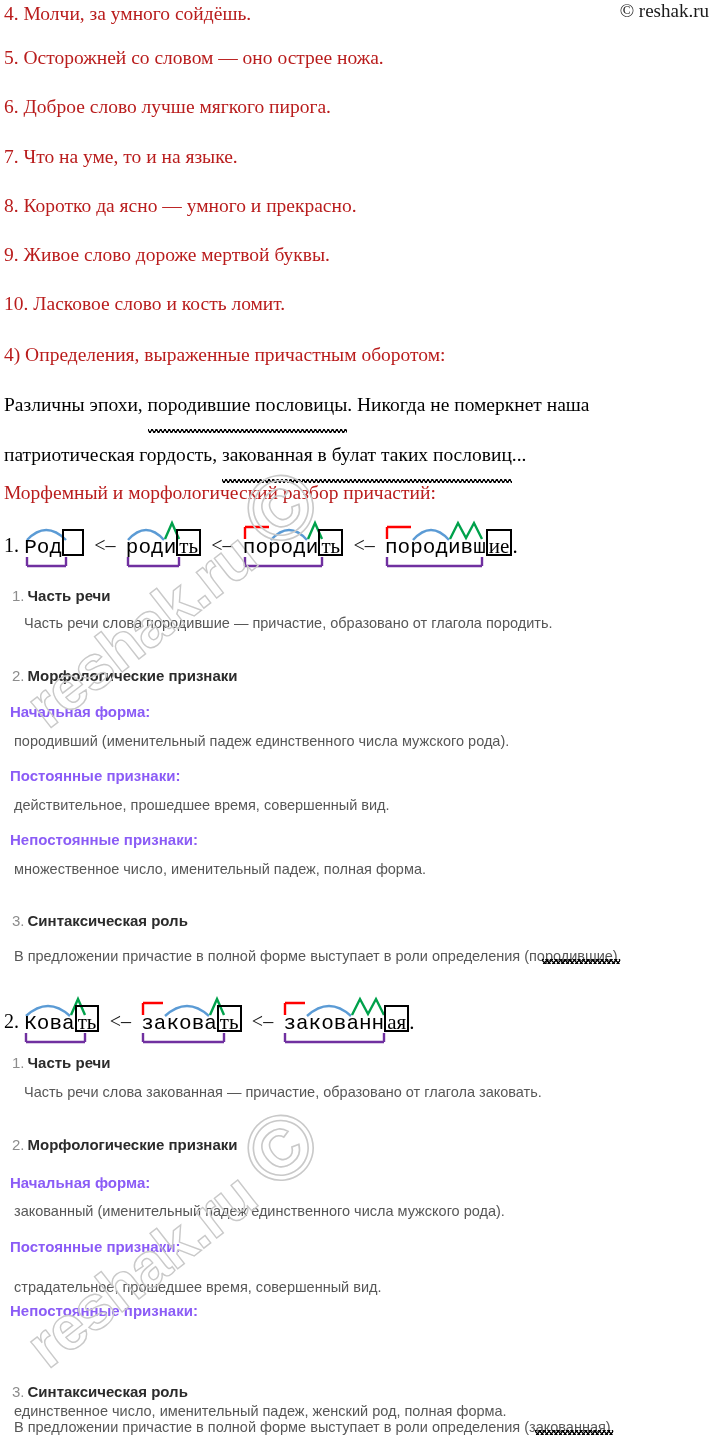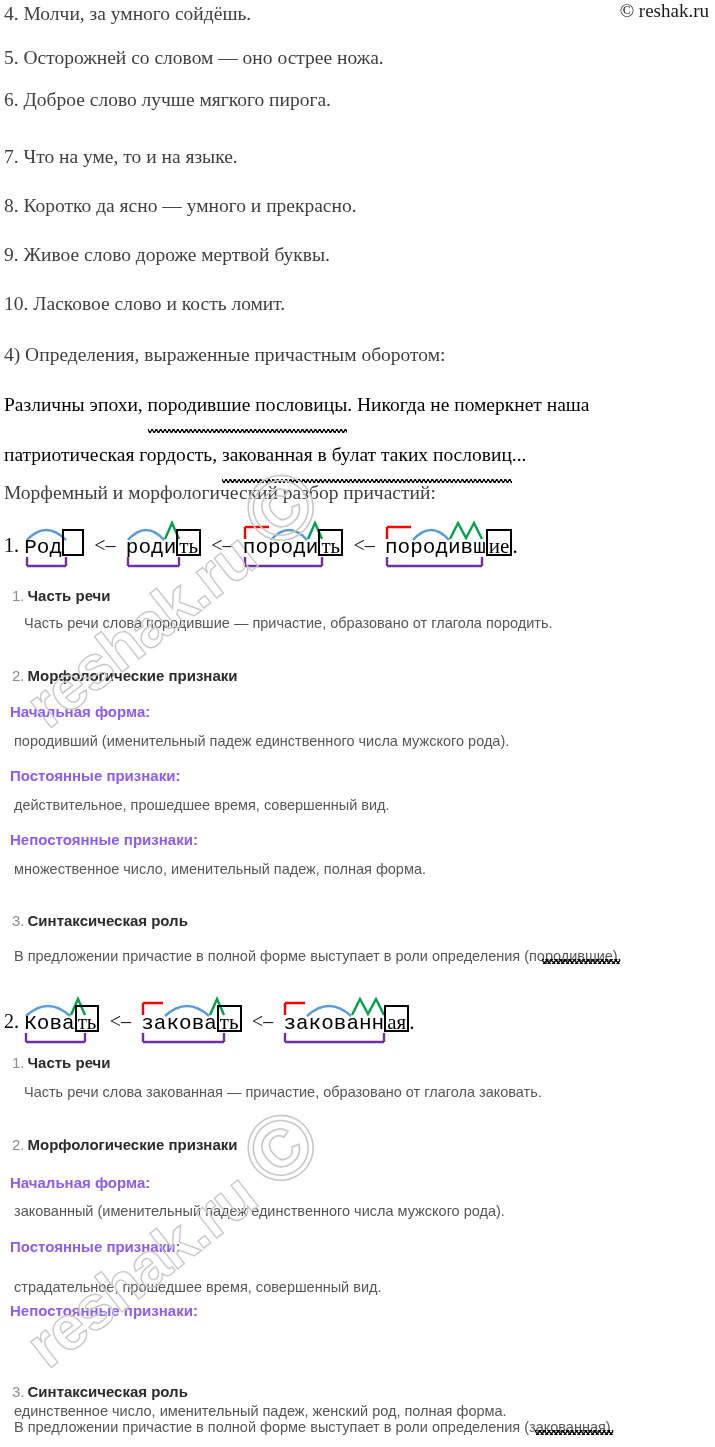--- a/index.html
+++ b/index.html
@@ -47,21 +47,21 @@
   .wm-1 { left: -4px; top: 664px; }
   .wm-2 { left: -4px; top: 1304px; }
 
   
   .serif-line {
     position: absolute;
     left: 4px;
     font-family: "Liberation Serif", "DejaVu Serif", serif;
     font-size: 19.5px;
     line-height: 1;
-    color: #404040;
+    color: #b91c1c;
     white-space: nowrap;
   }
   .serif-wrap {
     position: absolute;
     left: 4px;
     width: 700px;
     font-family: "Liberation Serif", "DejaVu Serif", serif;
     font-size: 19.5px;
     line-height: 44px;
     color: #000;
@@ -194,21 +194,21 @@
 <div class="wm-header">© reshak.ru</div>
 
 <div class="serif-line" style="top:4px;">
   <span>4.</span>
   <span>Молчи, за умного сойдёшь.</span>
 </div>
 <div class="serif-line" style="top:48px;">
   <span>5.</span>
   <span>Осторожней со словом — оно острее ножа.</span>
 </div>
-<div class="serif-line" style="top:90px;font-family:Liberation Serif, serif;">
+<div class="serif-line" style="top:97px;font-family:Liberation Serif, serif;">
   <span>6.</span>
   <span>Доброе слово лучше мягкого пирога.</span>
 </div>
 <div class="serif-line" style="top:147px;">
   <span>7.</span>
   <span>Что на уме, то и на языке.</span>
 </div>
 <div class="serif-line" style="top:196px;">
   <span>8.</span>
   <span>Коротко да ясно — умного и прекрасно.</span>

